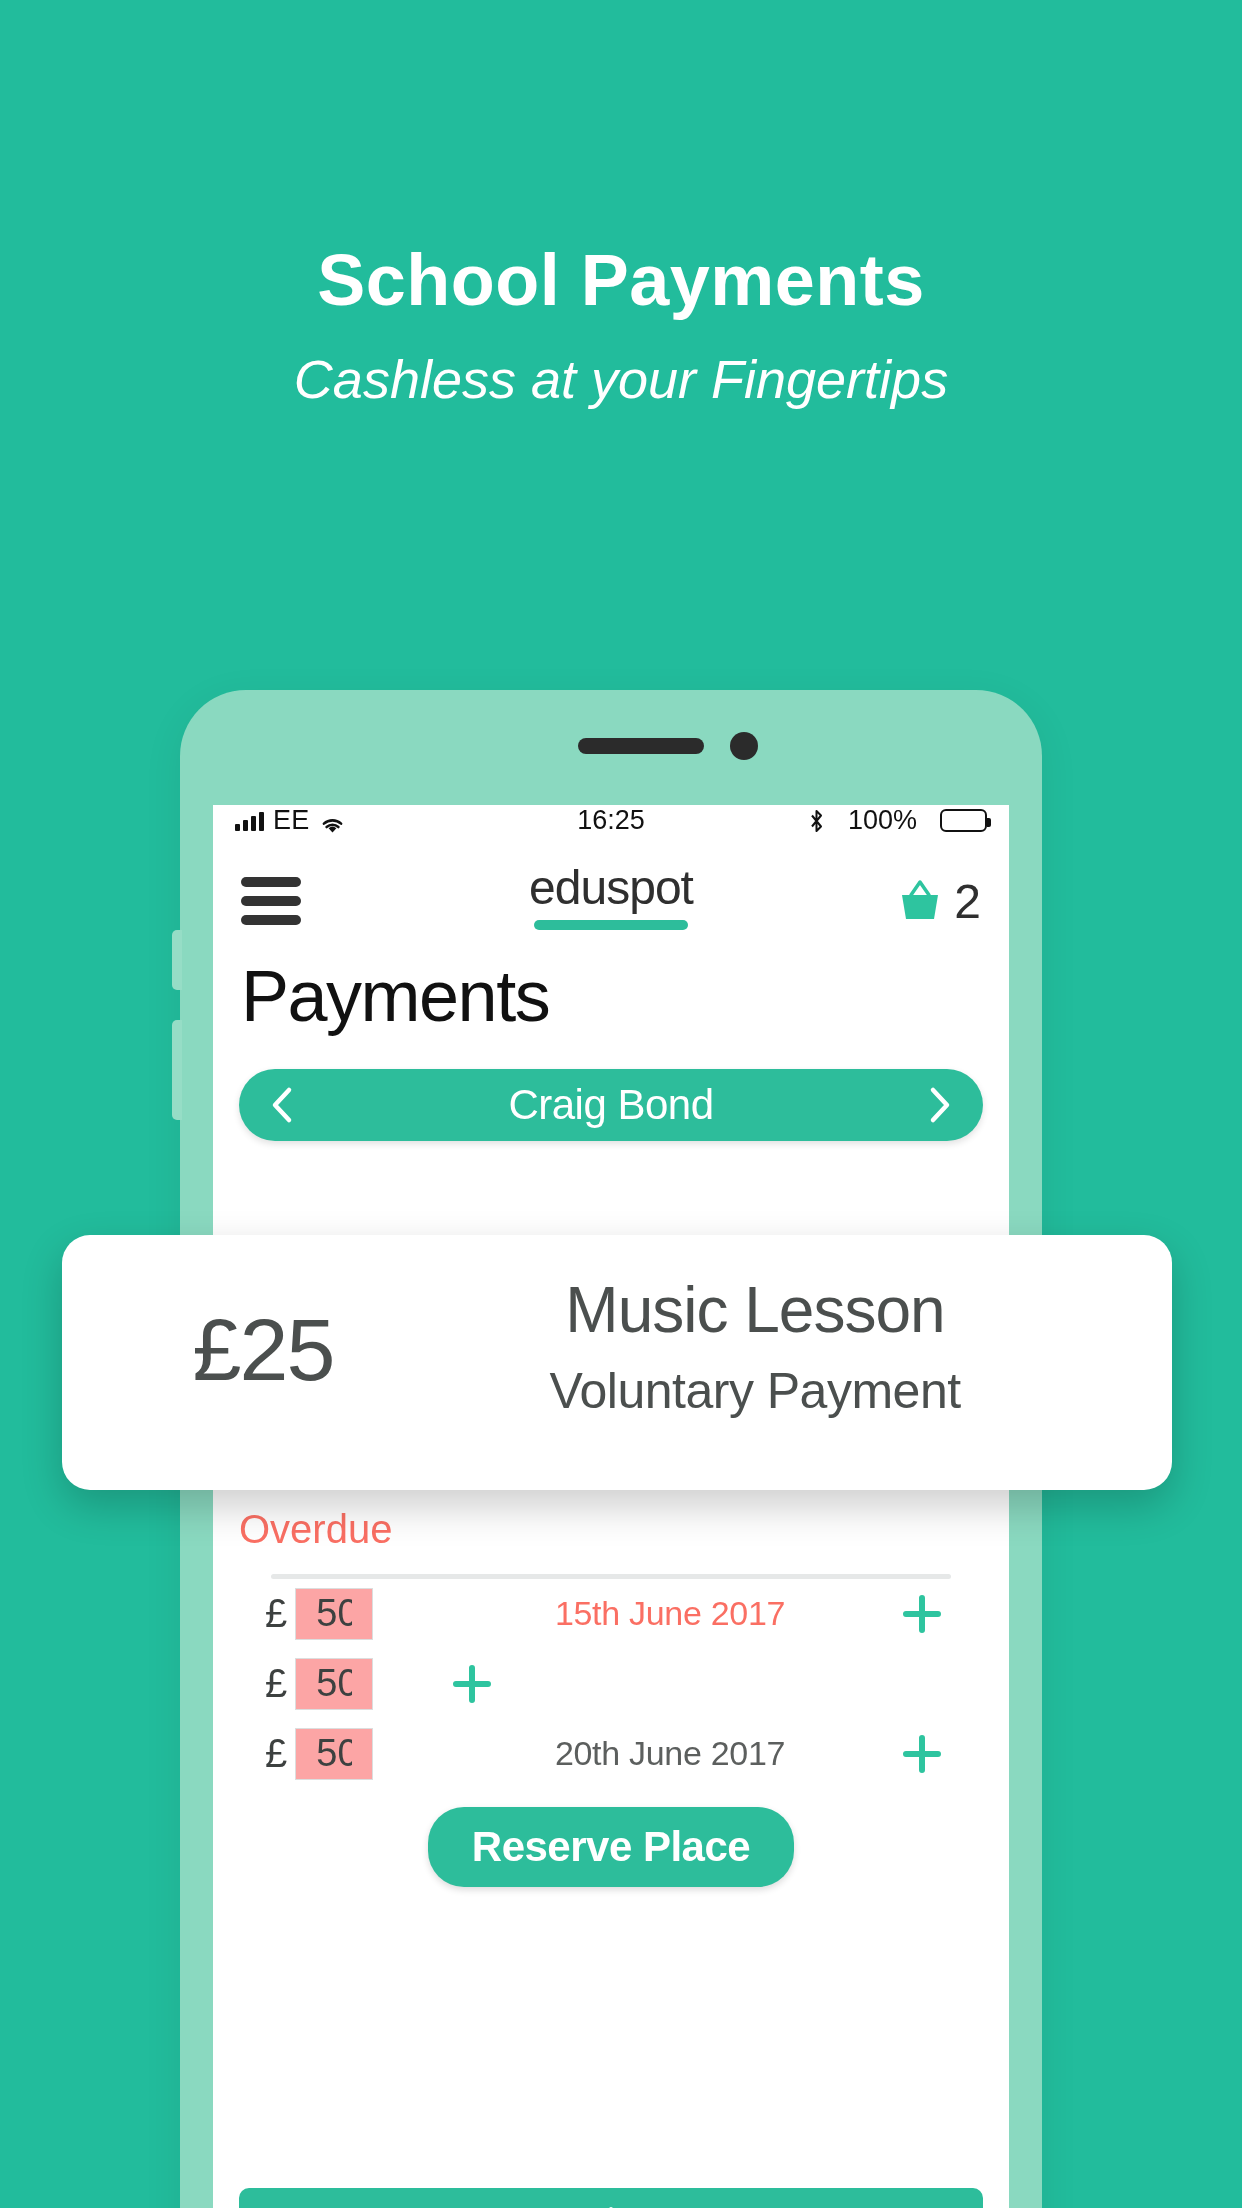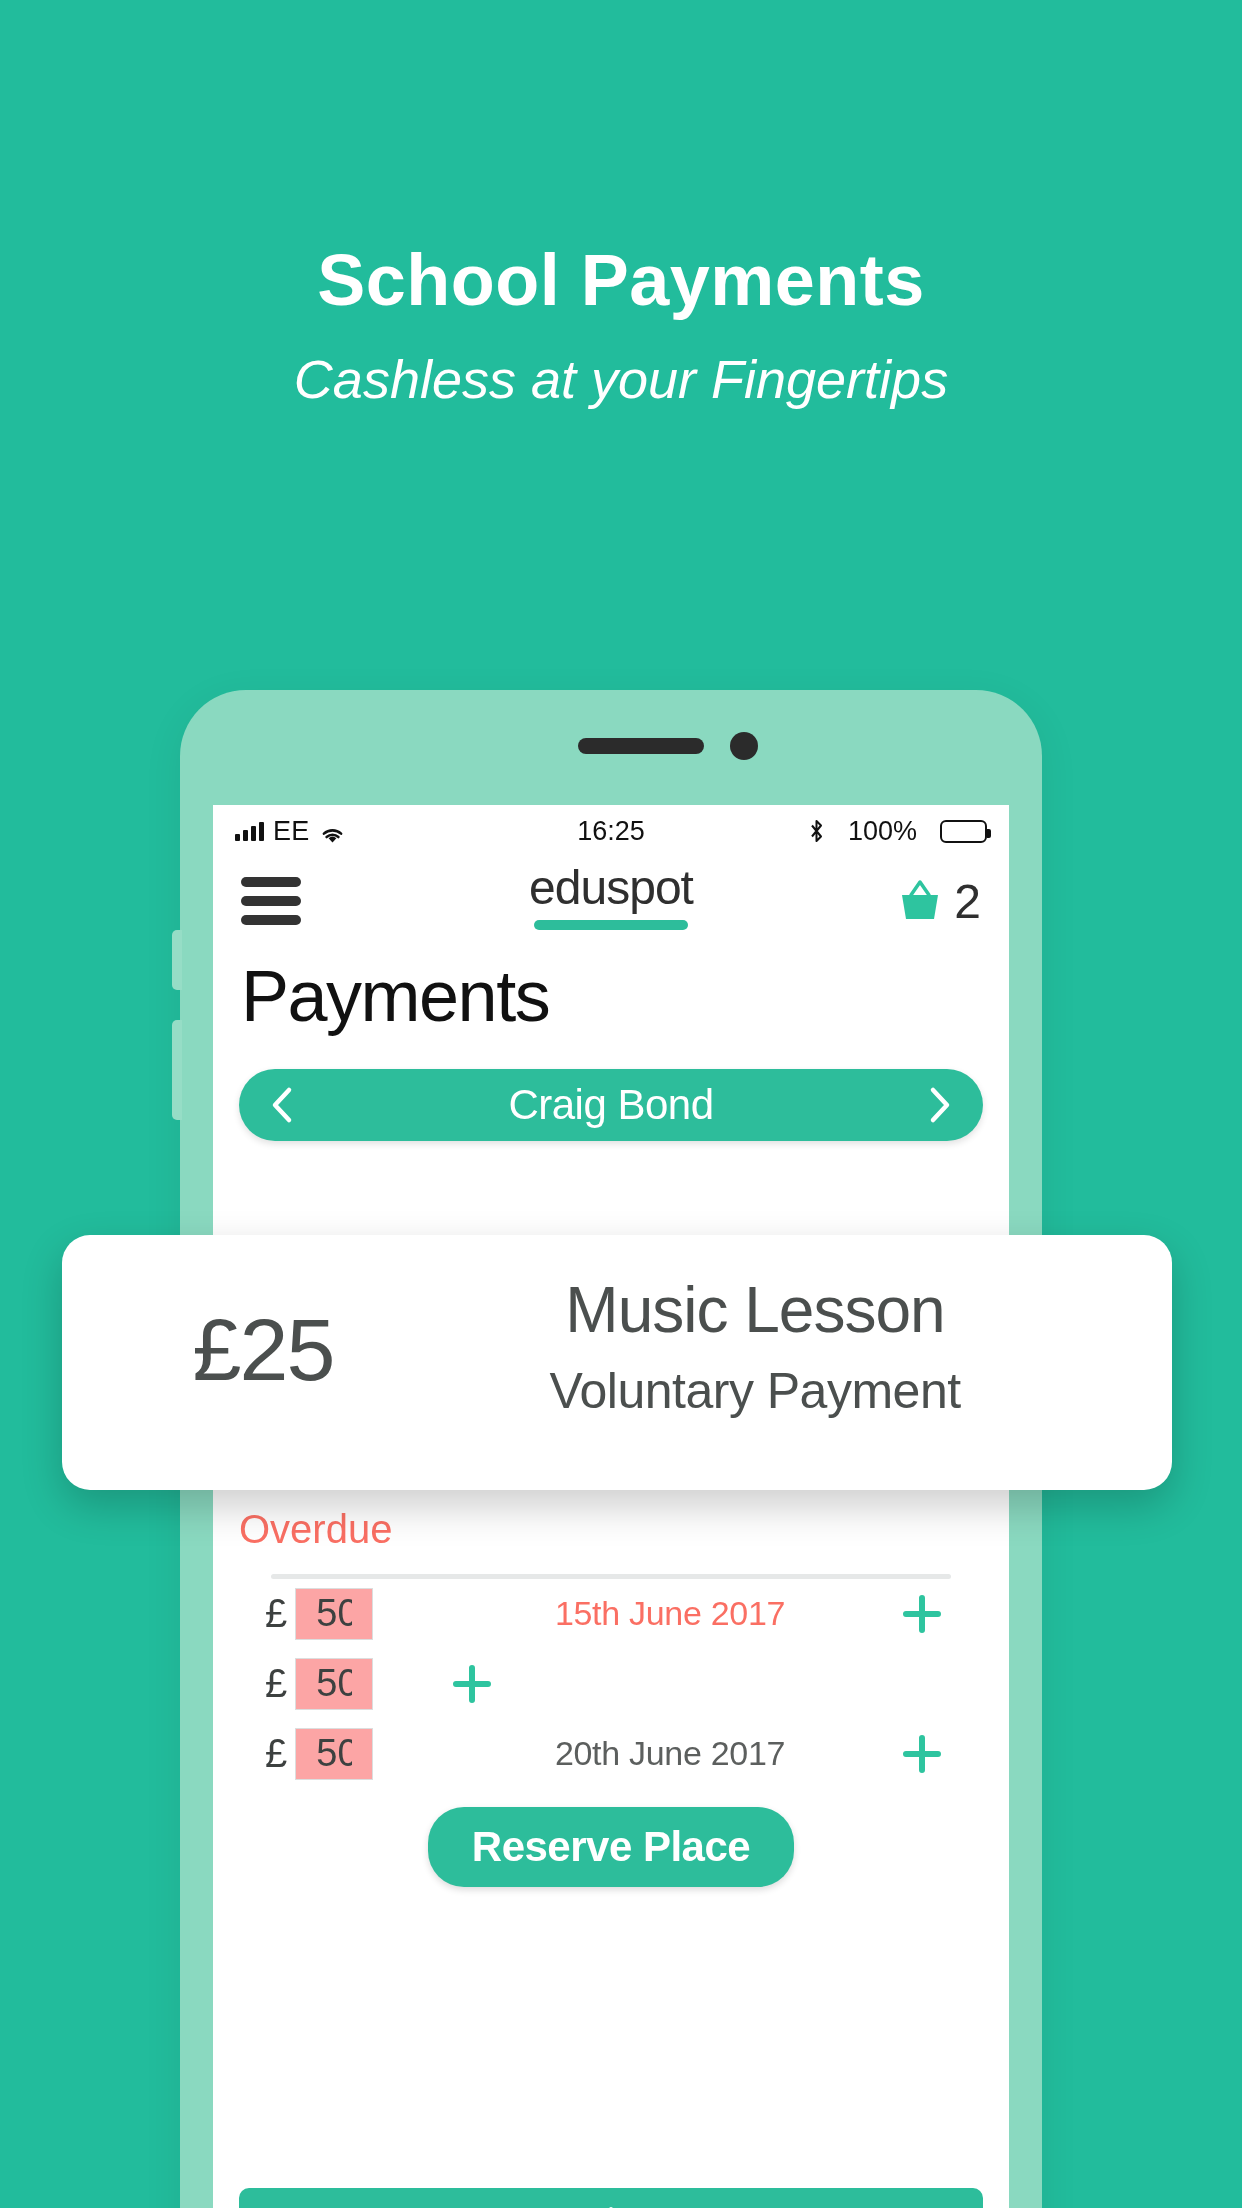--- a/index.html
+++ b/index.html
@@ -72,21 +72,21 @@
     position:absolute;
     left:33px; top:115px;
     width:796px; height:1445px;
     background:#ffffff;
     overflow:hidden;
   }
 
   
   .statusbar {
     height:52px;
-    display:flex; align-items:center;
+    display:flex; align-items:flex-start;
     padding:0 22px;
     font-size:26px; color:#111;
     position:relative;
   }
   .sb-left { display:flex; align-items:center; gap:9px; }
   .signal-bars { display:flex; align-items:flex-end; gap:3px; height:20px; }
   .signal-bars i { display:block; width:5px; background:#111; border-radius:1px; }
   .signal-bars i:nth-child(1){height:7px;}
   .signal-bars i:nth-child(2){height:11px;}
   .signal-bars i:nth-child(3){height:15px;}

